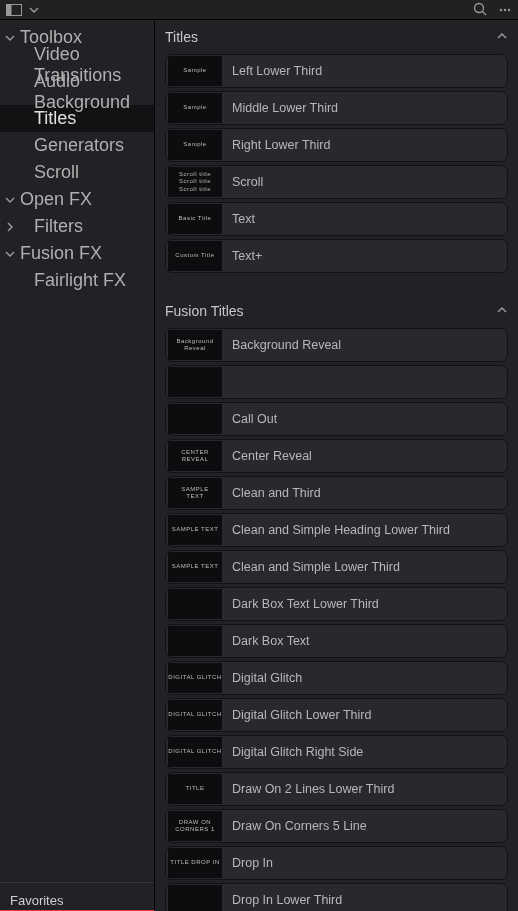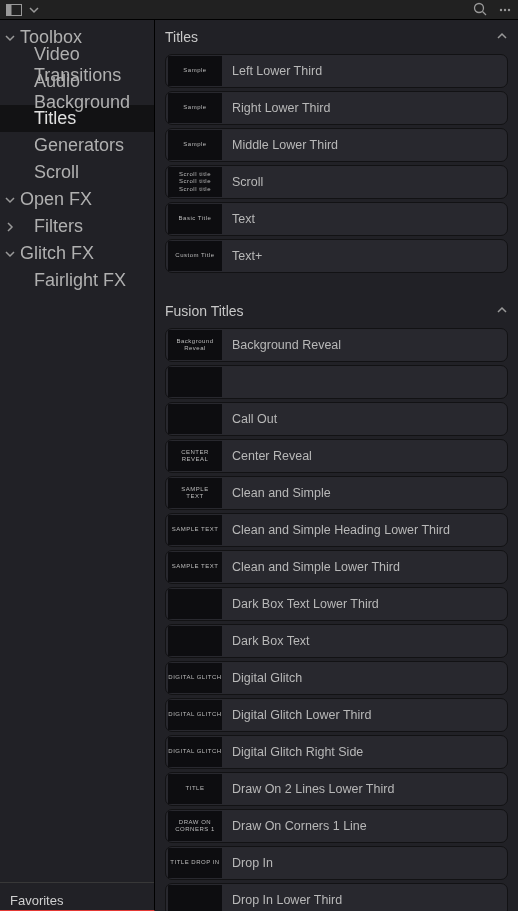--- a/index.html
+++ b/index.html
@@ -124,21 +124,21 @@
               <span>Filters</span>
             </span>
           </div>
           <div class="tree-row indent-0">
             <span class="toggler">
               <svg class="chev" viewBox="0 0 12 12">
                 <path d="M2 4 L6 8 L10 4" fill="none" stroke="#999" stroke-width="1.5"></path>
               </svg>
             </span>
             <span class="label-wrap">
-              <span>Glitch FX</span>
+              <span>Fusion FX</span>
             </span>
           </div>
           <div class="tree-row indent-1">
             <span class="toggler"></span>
             <span class="label-wrap">
               <span>Fairlight FX</span>
             </span>
           </div>
         </div>
       <div class="favorites">
@@ -151,25 +151,25 @@
           <span><svg class="chev" viewBox="0 0 12 12">
               <path d="M2 8 L6 4 L10 8" fill="none" stroke="#999" stroke-width="1.5"></path>
             </svg></span>
         </div>
         <div class="item">
           <div class="thumb" style="white-space: pre-line;">Sample</div>
           <span class="item-label">Left Lower Third</span>
         </div>
         <div class="item">
           <div class="thumb" style="white-space: pre-line;">Sample</div>
+          <span class="item-label">Middle Lower Third</span>
+        </div>
+        <div class="item">
+          <div class="thumb" style="white-space: pre-line;">Sample</div>
           <span class="item-label">Right Lower Third</span>
-        </div>
-        <div class="item">
-          <div class="thumb" style="white-space: pre-line;">Sample</div>
-          <span class="item-label">Middle Lower Third</span>
         </div>
         <div class="item">
           <div class="thumb" style="white-space: pre-line;">Scroll title
 Scroll title
 Scroll title</div>
           <span class="item-label">Scroll</span>
         </div>
         <div class="item">
           <div class="thumb" style="white-space: pre-line;">Basic Title</div>
           <span class="item-label">Text</span>
@@ -196,21 +196,21 @@
           <div class="thumb" style="white-space: pre-line;"></div>
           <span class="item-label">Call Out</span>
         </div>
         <div class="item">
           <div class="thumb" style="white-space: pre-line;">CENTER REVEAL</div>
           <span class="item-label">Center Reveal</span>
         </div>
         <div class="item">
           <div class="thumb" style="white-space: pre-line;">SAMPLE
 TEXT</div>
-          <span class="item-label">Clean and Simple</span>
+          <span class="item-label">Clean and Third</span>
         </div>
         <div class="item">
           <div class="thumb" style="white-space: pre-line;">SAMPLE TEXT</div>
           <span class="item-label">Clean and Simple Heading Lower Third</span>
         </div>
         <div class="item">
           <div class="thumb" style="white-space: pre-line;">SAMPLE TEXT</div>
           <span class="item-label">Clean and Simple Lower Third</span>
         </div>
         <div class="item">
@@ -232,21 +232,21 @@
         <div class="item">
           <div class="thumb" style="white-space: pre-line;">DIGITAL GLITCH</div>
           <span class="item-label">Digital Glitch Right Side</span>
         </div>
         <div class="item">
           <div class="thumb" style="white-space: pre-line;">TITLE</div>
           <span class="item-label">Draw On 2 Lines Lower Third</span>
         </div>
         <div class="item">
           <div class="thumb" style="white-space: pre-line;">DRAW ON CORNERS 1</div>
-          <span class="item-label">Draw On Corners 1 Line</span>
+          <span class="item-label">Draw On Corners 5 Line</span>
         </div>
         <div class="item">
           <div class="thumb" style="white-space: pre-line;">TITLE DROP IN</div>
           <span class="item-label">Drop In</span>
         </div>
         <div class="item">
           <div class="thumb" style="white-space: pre-line;"></div>
           <span class="item-label">Drop In Lower Third</span>
         </div>
       </div>

